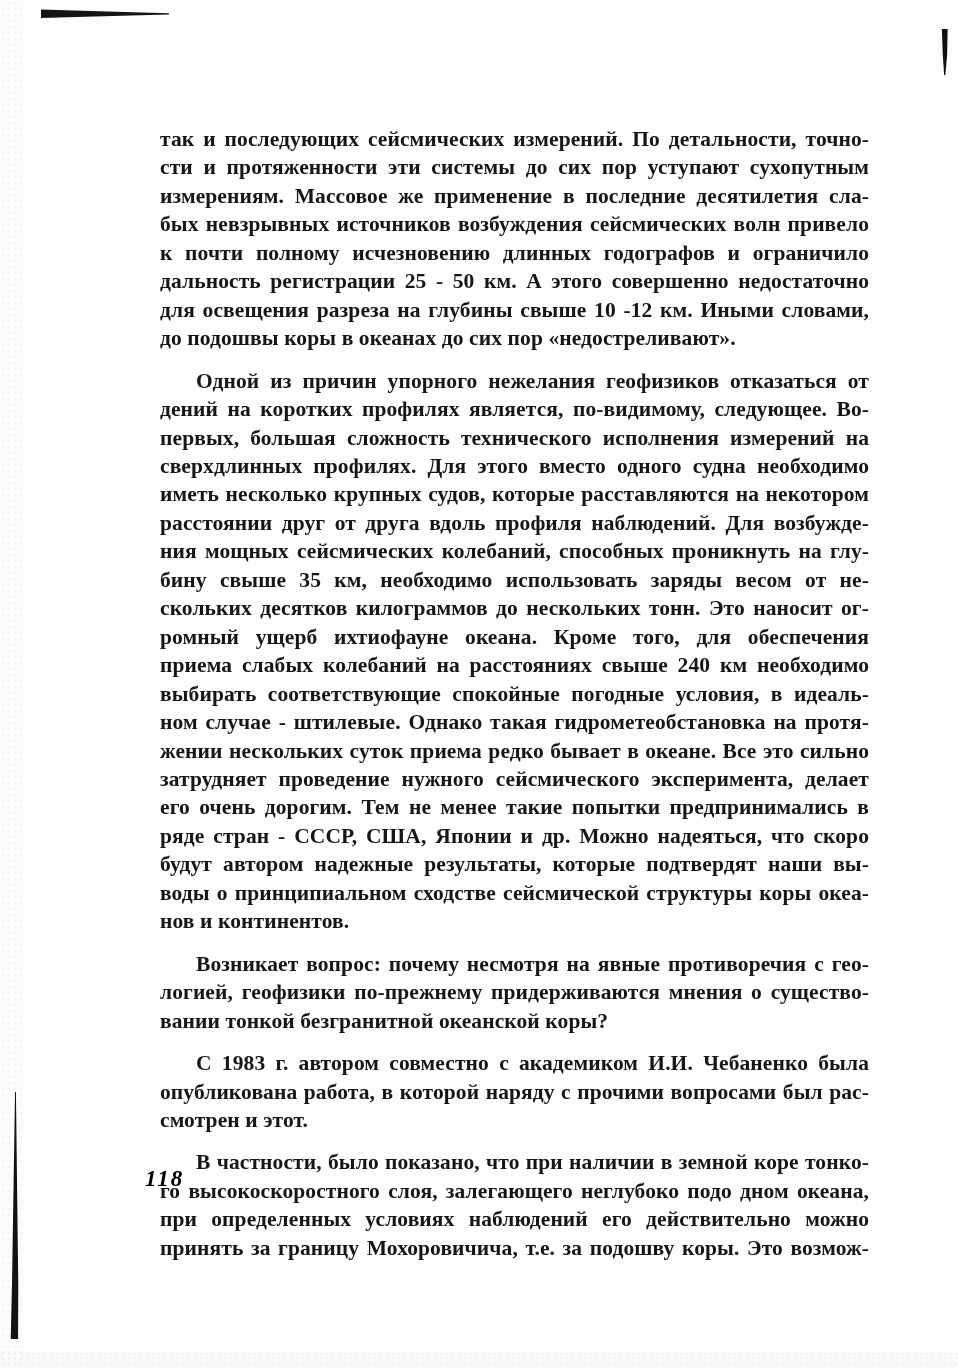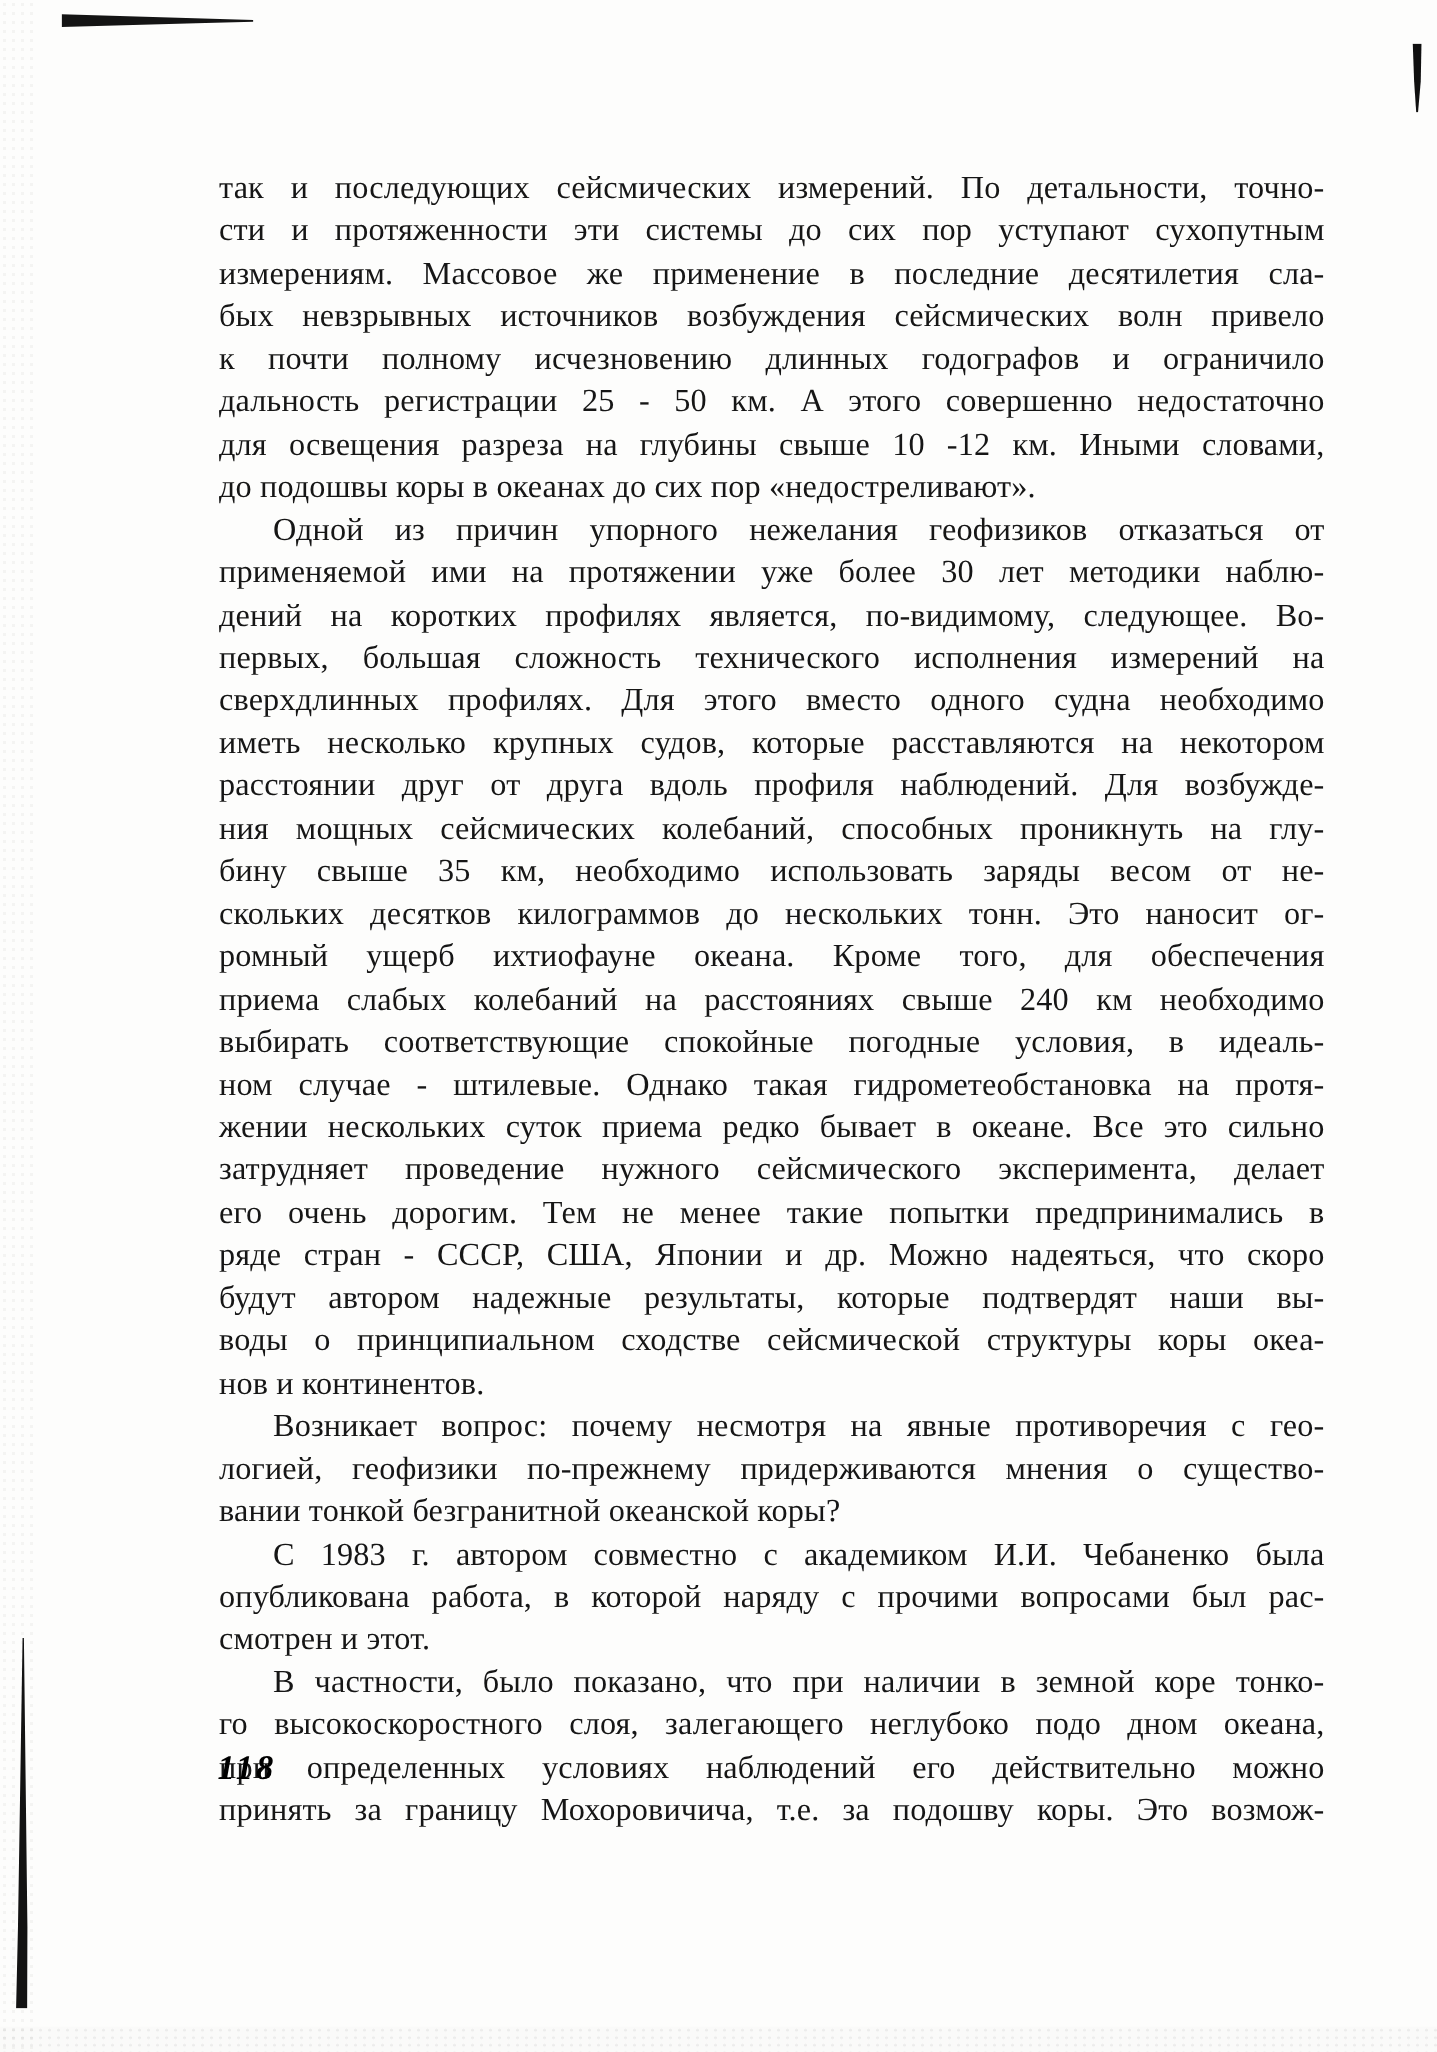--- a/index.html
+++ b/index.html
@@ -62,21 +62,21 @@
   
   .text-block {
     position: absolute;
     left: 146px; top: 111px;
     width: 737px;
     color: #161616;
     font-size: 21.5px;
     line-height: 28.45px;
     letter-spacing: 0.1px;
   }
-  .paragraph { margin: 0; }
+  .paragraph { margin: 14px; font-weight: bold; }
   .line {
     text-align: justify;
     text-align-last: justify;
     -moz-text-align-last: justify;
     white-space: normal;
   }
   .line.last {
     text-align-last: left;
     -moz-text-align-last: left;
   }
@@ -108,21 +108,20 @@
         <div class="line">сти и протяженности эти системы до сих пор уступают сухопутным</div>
         <div class="line">измерениям. Массовое же применение в последние десятилетия сла-</div>
         <div class="line">бых невзрывных источников возбуждения сейсмических волн привело</div>
         <div class="line">к почти полному исчезновению длинных годографов и ограничило</div>
         <div class="line">дальность регистрации 25 - 50 км. А этого совершенно недостаточно</div>
         <div class="line">для освещения разреза на глубины свыше 10 -12 км. Иными словами,</div>
         <div class="line last">до подошвы коры в океанах до сих пор «недостреливают».</div>
       </div>
       <div class="paragraph">
         <div class="line indent">Одной из причин упорного нежелания геофизиков отказаться от</div>
-        <div class="line">применяемой ими на протяжении уже более 30 лет методики наблю-</div>
         <div class="line">дений на коротких профилях является, по-видимому, следующее. Во-</div>
         <div class="line">первых, большая сложность технического исполнения измерений на</div>
         <div class="line">сверхдлинных профилях. Для этого вместо одного судна необходимо</div>
         <div class="line">иметь несколько крупных судов, которые расставляются на некотором</div>
         <div class="line">расстоянии друг от друга вдоль профиля наблюдений. Для возбужде-</div>
         <div class="line">ния мощных сейсмических колебаний, способных проникнуть на глу-</div>
         <div class="line">бину свыше 35 км, необходимо использовать заряды весом от не-</div>
         <div class="line">скольких десятков килограммов до нескольких тонн. Это наносит ог-</div>
         <div class="line">ромный ущерб ихтиофауне океана. Кроме того, для обеспечения</div>
         <div class="line">приема слабых колебаний на расстояниях свыше 240 км необходимо</div>

